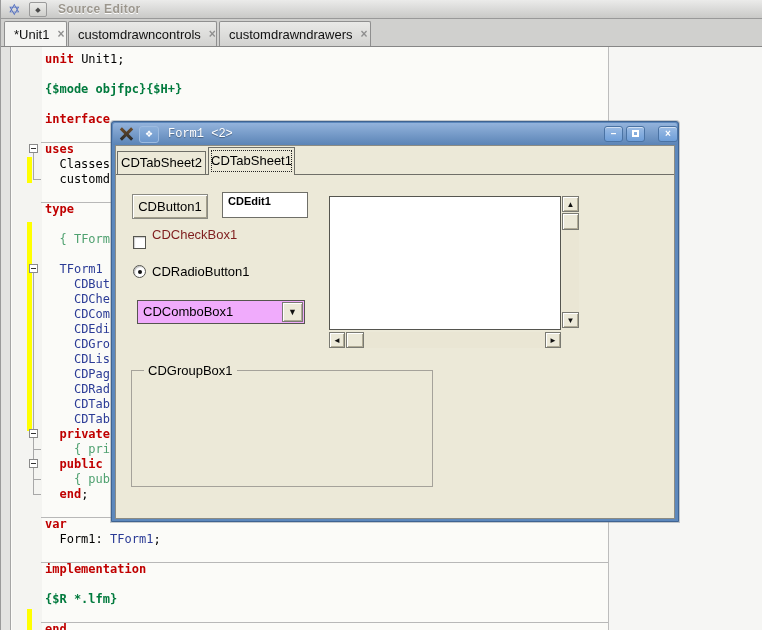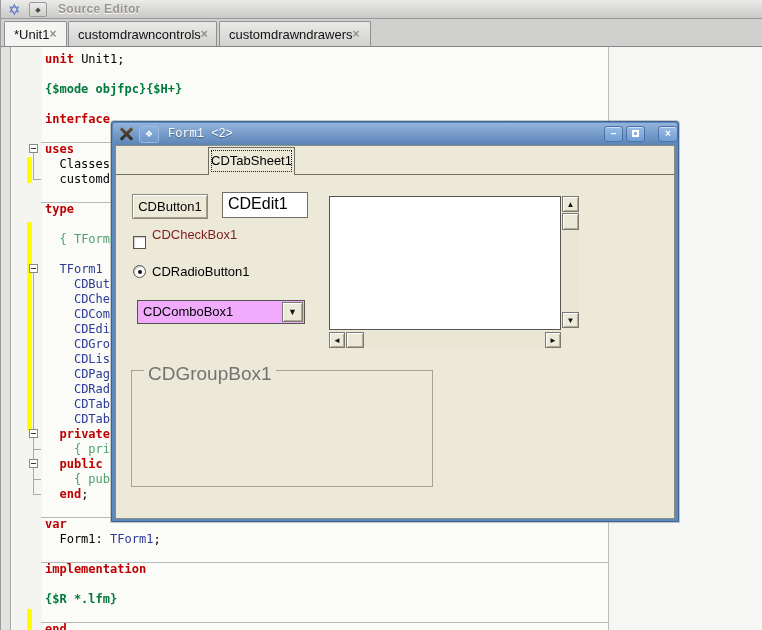--- a/index.html
+++ b/index.html
@@ -13,21 +13,21 @@
   .tb-btn { position:absolute; left:28px; top:2px; width:18px; height:15px;
     background:linear-gradient(#ececea,#cfcfcc); border:1px solid #9a9a9a; border-radius:2px;
     font-size:7px; color:#4a4a4a; text-align:center; line-height:13px; }
   #se-title { position:absolute; left:57px; top:2px; font-size:12px; font-weight:bold;
     color:#9b968d; text-shadow:0 1px 0 #fdfdfd; letter-spacing:.3px; }
 
   #se-tabstrip { position:absolute; left:0; top:19px; width:762px; height:28px;
     background:#d0d0ce; border-bottom:1px solid #868686; }
   .etab { position:absolute; top:2px; height:25px; border:1px solid #8f8f8f; border-bottom:none;
     border-radius:2px 2px 0 0; background:linear-gradient(#e9e9e7,#d2d2d0);
-    display:flex; align-items:center; padding:0 9px; font-size:13px; color:#111; }
+    display:flex; align-items:center; gap:8px; padding:0 9px; font-size:13px; color:#111; }
   .etab.active { background:#f4f4f2; }
   .etab .close-x { font-size:12px; font-weight:bold; color:#8f8f8f; }
 
   
   #editor { position:absolute; left:0; top:47px; width:762px; height:583px; background:#fbfbf8; overflow:hidden; }
   .gutter1 { position:absolute; left:0; top:0; width:10px; height:583px; background:#e3e3e1; border-right:1px solid #a5a5a5; }
   .gutter2 { position:absolute; left:11px; top:0; width:30px; height:583px; background:#f4f4f1; }
   .margin-line { position:absolute; left:607px; top:0; width:1px; height:583px; background:#bdbdbd; }
   .right-zone { position:absolute; left:608px; top:0; width:154px; height:583px; background:#f6f6f4; }
   #ed-marks, #code-lines { position:absolute; left:0; top:0; width:762px; height:583px; }
@@ -77,21 +77,21 @@
   #cd-tab2 { left:1px; top:5px; width:89px; height:23px; line-height:22px; }
   #cd-tab1 { left:92px; top:1px; width:87px; height:28px; line-height:25px; z-index:2;
     outline:1px dotted #222; outline-offset:-4px; }
   #cd-tabline { position:absolute; left:0; top:28px; width:558px; height:1px; background:#6f6f68; z-index:1; }
 
   
   #cd-button { position:absolute; left:16px; top:48px; width:76px; height:25px; background:#ece9d8;
     border:1px solid #8a8a82; box-shadow:inset 1px 1px 0 #fff, inset -1px -1px 0 #a39f8b;
     font-size:13px; text-align:center; line-height:23px; color:#000; }
   #cd-edit { position:absolute; left:106px; top:46px; width:86px; height:26px; background:#fff;
-    border:1px solid #6f6f68; font-size:16px; color:#000; padding:2px 5px; }
+    border:1px solid #6f6f68; font-size:11px; color:#000; padding:2px 5px;font-weight:bold; }
   #cd-listbox { position:absolute; left:213px; top:50px; width:232px; height:134px; background:#fff;
     border:1px solid #55554f; }
   .sb-track { position:absolute; background:#eae6d4; }
   #vsb-track { left:446px; top:50px; width:17px; height:132px; }
   #hsb-track { left:213px; top:186px; width:232px; height:16px; }
   .sb-btn, .sb-thumb { position:absolute; background:#ece9d8; border:1px solid #7a7a72;
     box-shadow:inset 1px 1px 0 #fff, inset -1px -1px 0 #b0ab96;
     font-size:8px; color:#111; text-align:center; }
   #vsb-up    { left:446px; top:50px;  width:17px; height:16px; line-height:15px; }
   #vsb-thumb { left:446px; top:67px;  width:17px; height:17px; }
@@ -111,21 +111,21 @@
   #cd-combo { position:absolute; left:21px; top:154px; width:168px; height:24px; background:#f0abfc;
     border:1px solid #55554f; }
   #cd-combo-text { position:absolute; left:5px; top:3px; font-size:13px; color:#000; }
   #cd-combo-btn { position:absolute; right:1px; top:1px; width:21px; height:20px; background:#ece9d8;
     border:1px solid #7a7a72; box-shadow:inset 1px 1px 0 #fff, inset -1px -1px 0 #b0ab96;
     font-size:9px; text-align:center; line-height:18px; color:#111; }
 
   #cd-groupbox { position:absolute; left:15px; top:224px; width:302px; height:117px;
     border:1px solid #a5a29a; }
   #cd-groupbox-label { position:absolute; left:12px; top:-8px; background:#ece9d8; padding:0 4px;
-    font-size:19px; color:#737373; }
+    font-size:13px; color:#000000; }
 </style>
 </head>
 <body>
 
 <div id="root">
 
   <div id="se-titlebar">
     <span class="app-icon">✡</span>
     <div class="tb-btn">◆</div>
     <span id="se-title">Source Editor</span>
@@ -217,20 +217,21 @@
   <div id="form-win">
     <div id="fw-title">
       <div class="lazx"></div>
       <div class="fw-menu-btn">❖</div>
       <span id="fw-title-text">Form1 &lt;2&gt;</span>
       <div class="wbtn" id="btn-min">–</div>
       <div class="wbtn" id="btn-max"><span class="max-glyph"></span></div>
       <div class="wbtn" id="btn-close">×</div>
     </div>
     <div id="fw-content">
+      <div class="cd-tab" id="cd-tab2">CDTabSheet2</div>
       <div class="cd-tab" id="cd-tab1">CDTabSheet1</div>
       <div id="cd-tabline"></div>
 
       <div id="cd-button">CDButton1</div>
       <div id="cd-edit">CDEdit1</div>
 
       <div id="cd-listbox"></div>
       <div class="sb-track" id="vsb-track"></div>
       <div class="sb-btn" id="vsb-up">▲</div>
       <div class="sb-thumb" id="vsb-thumb"></div>

